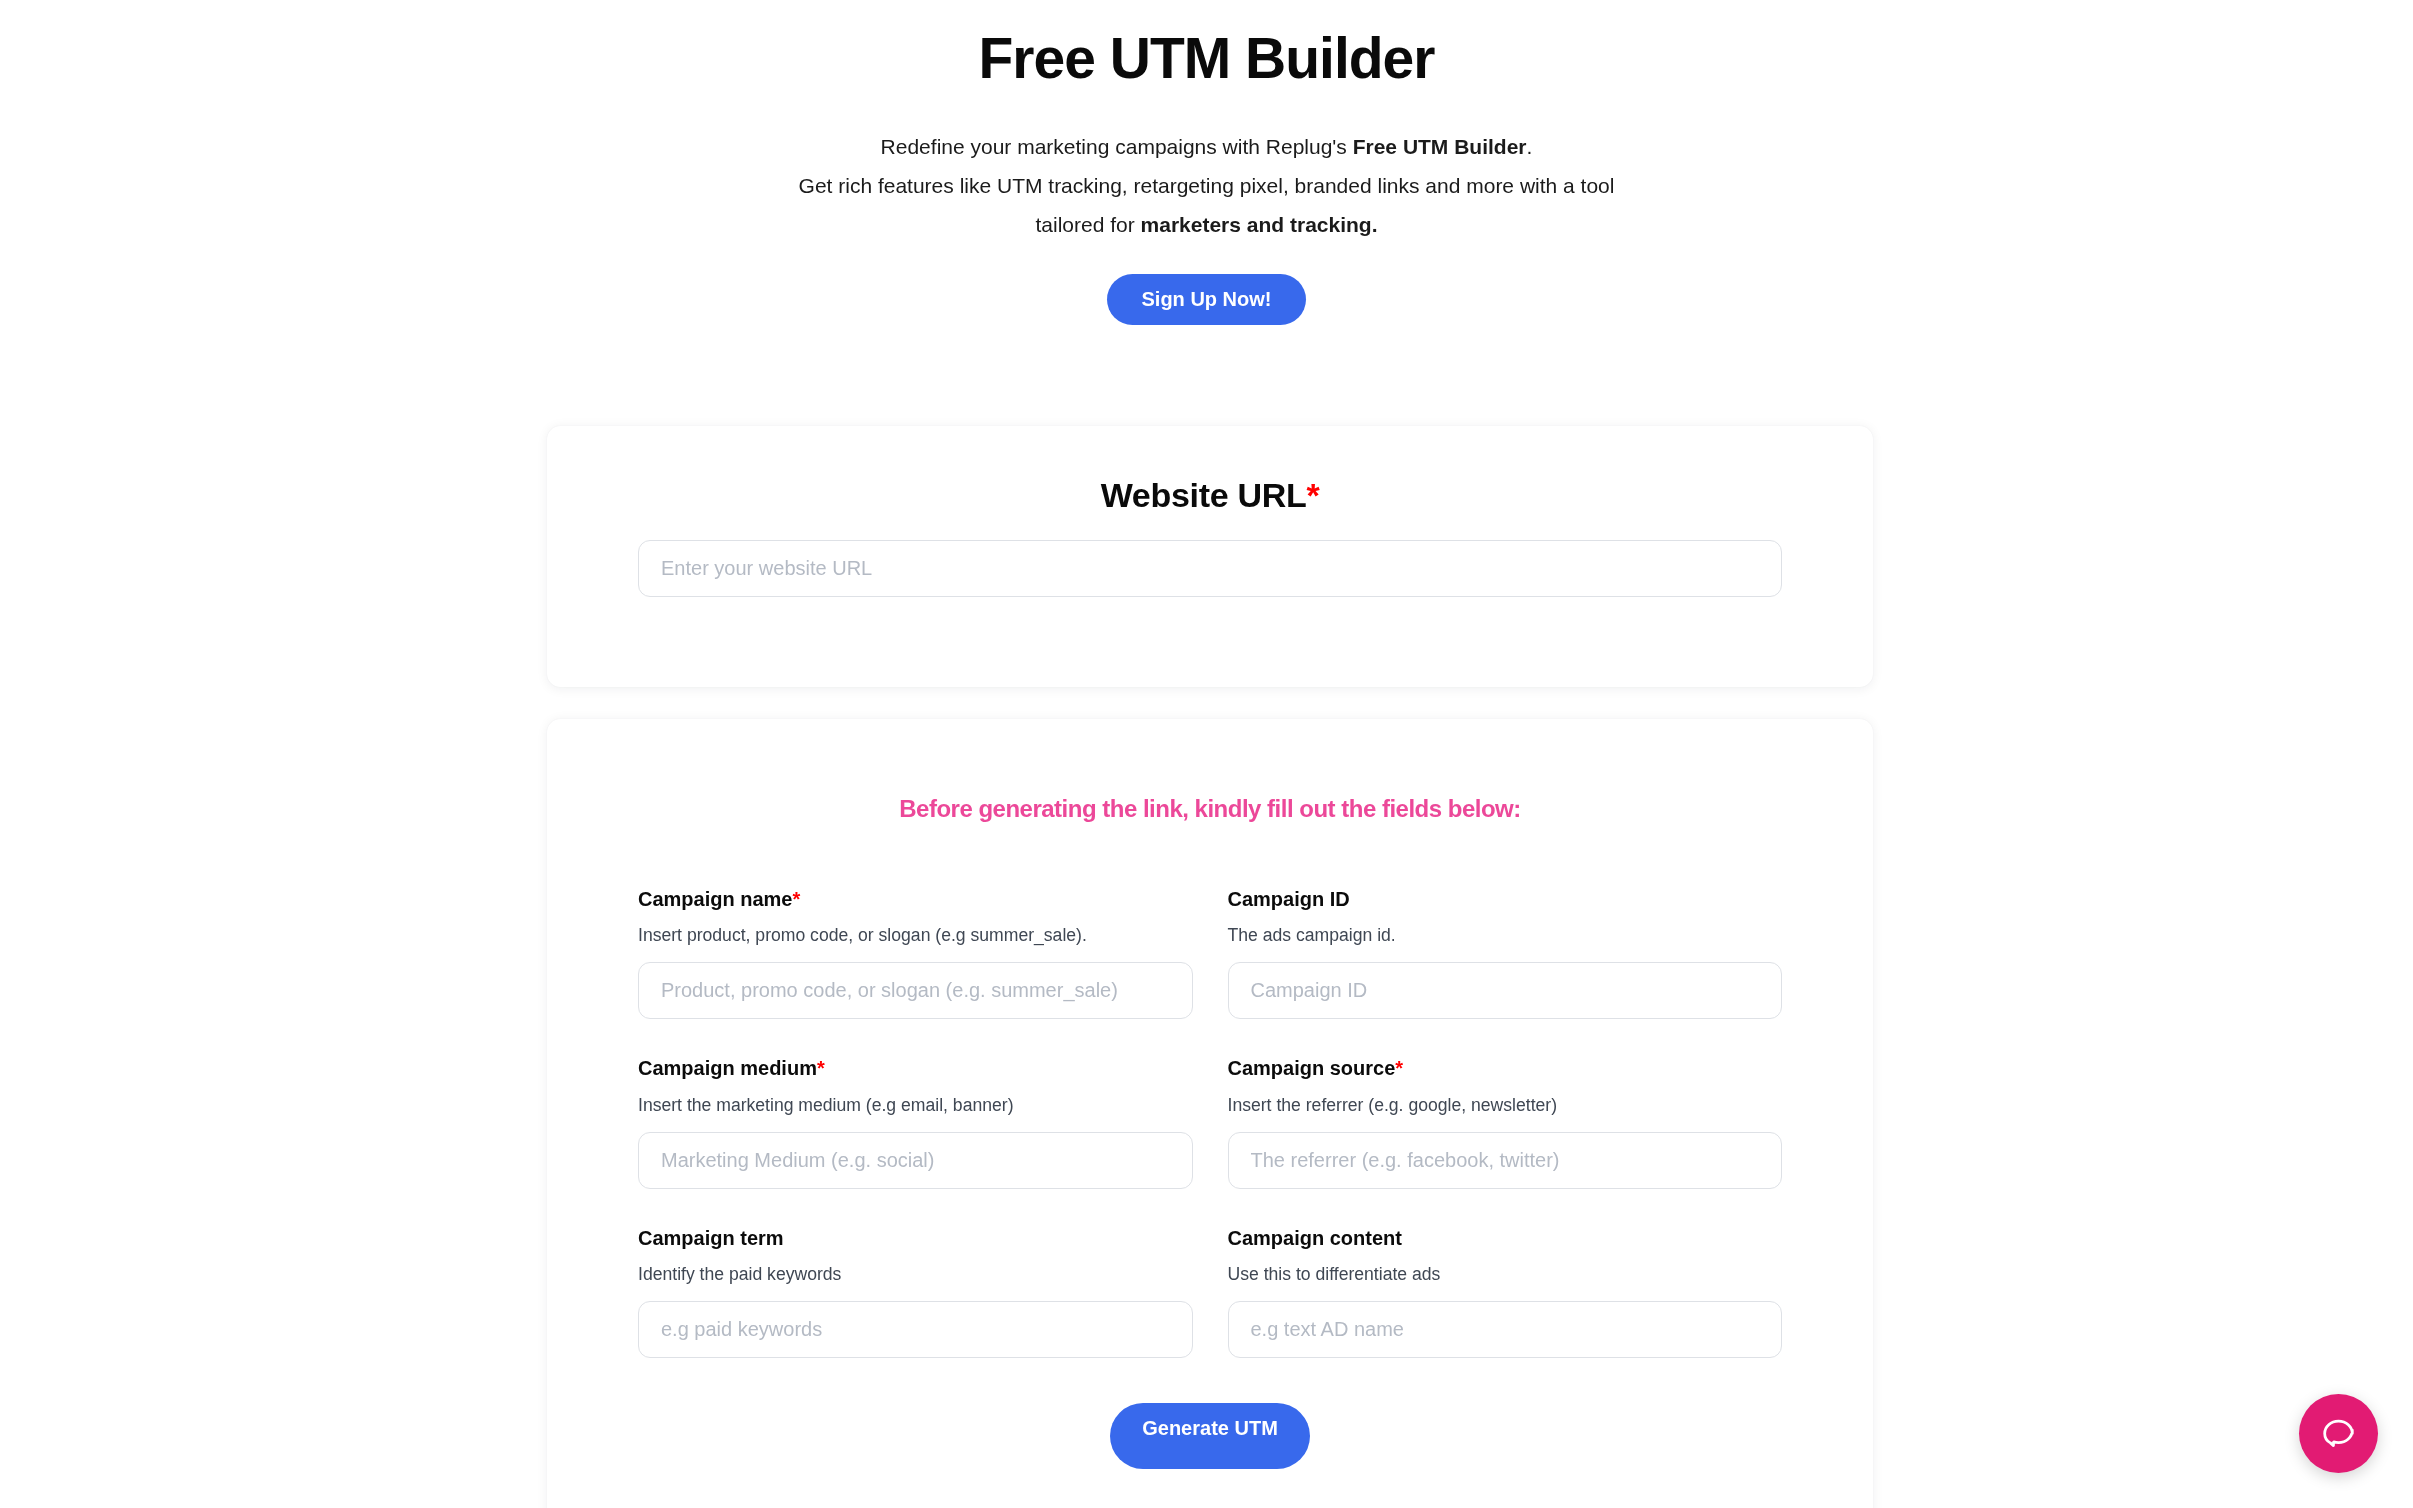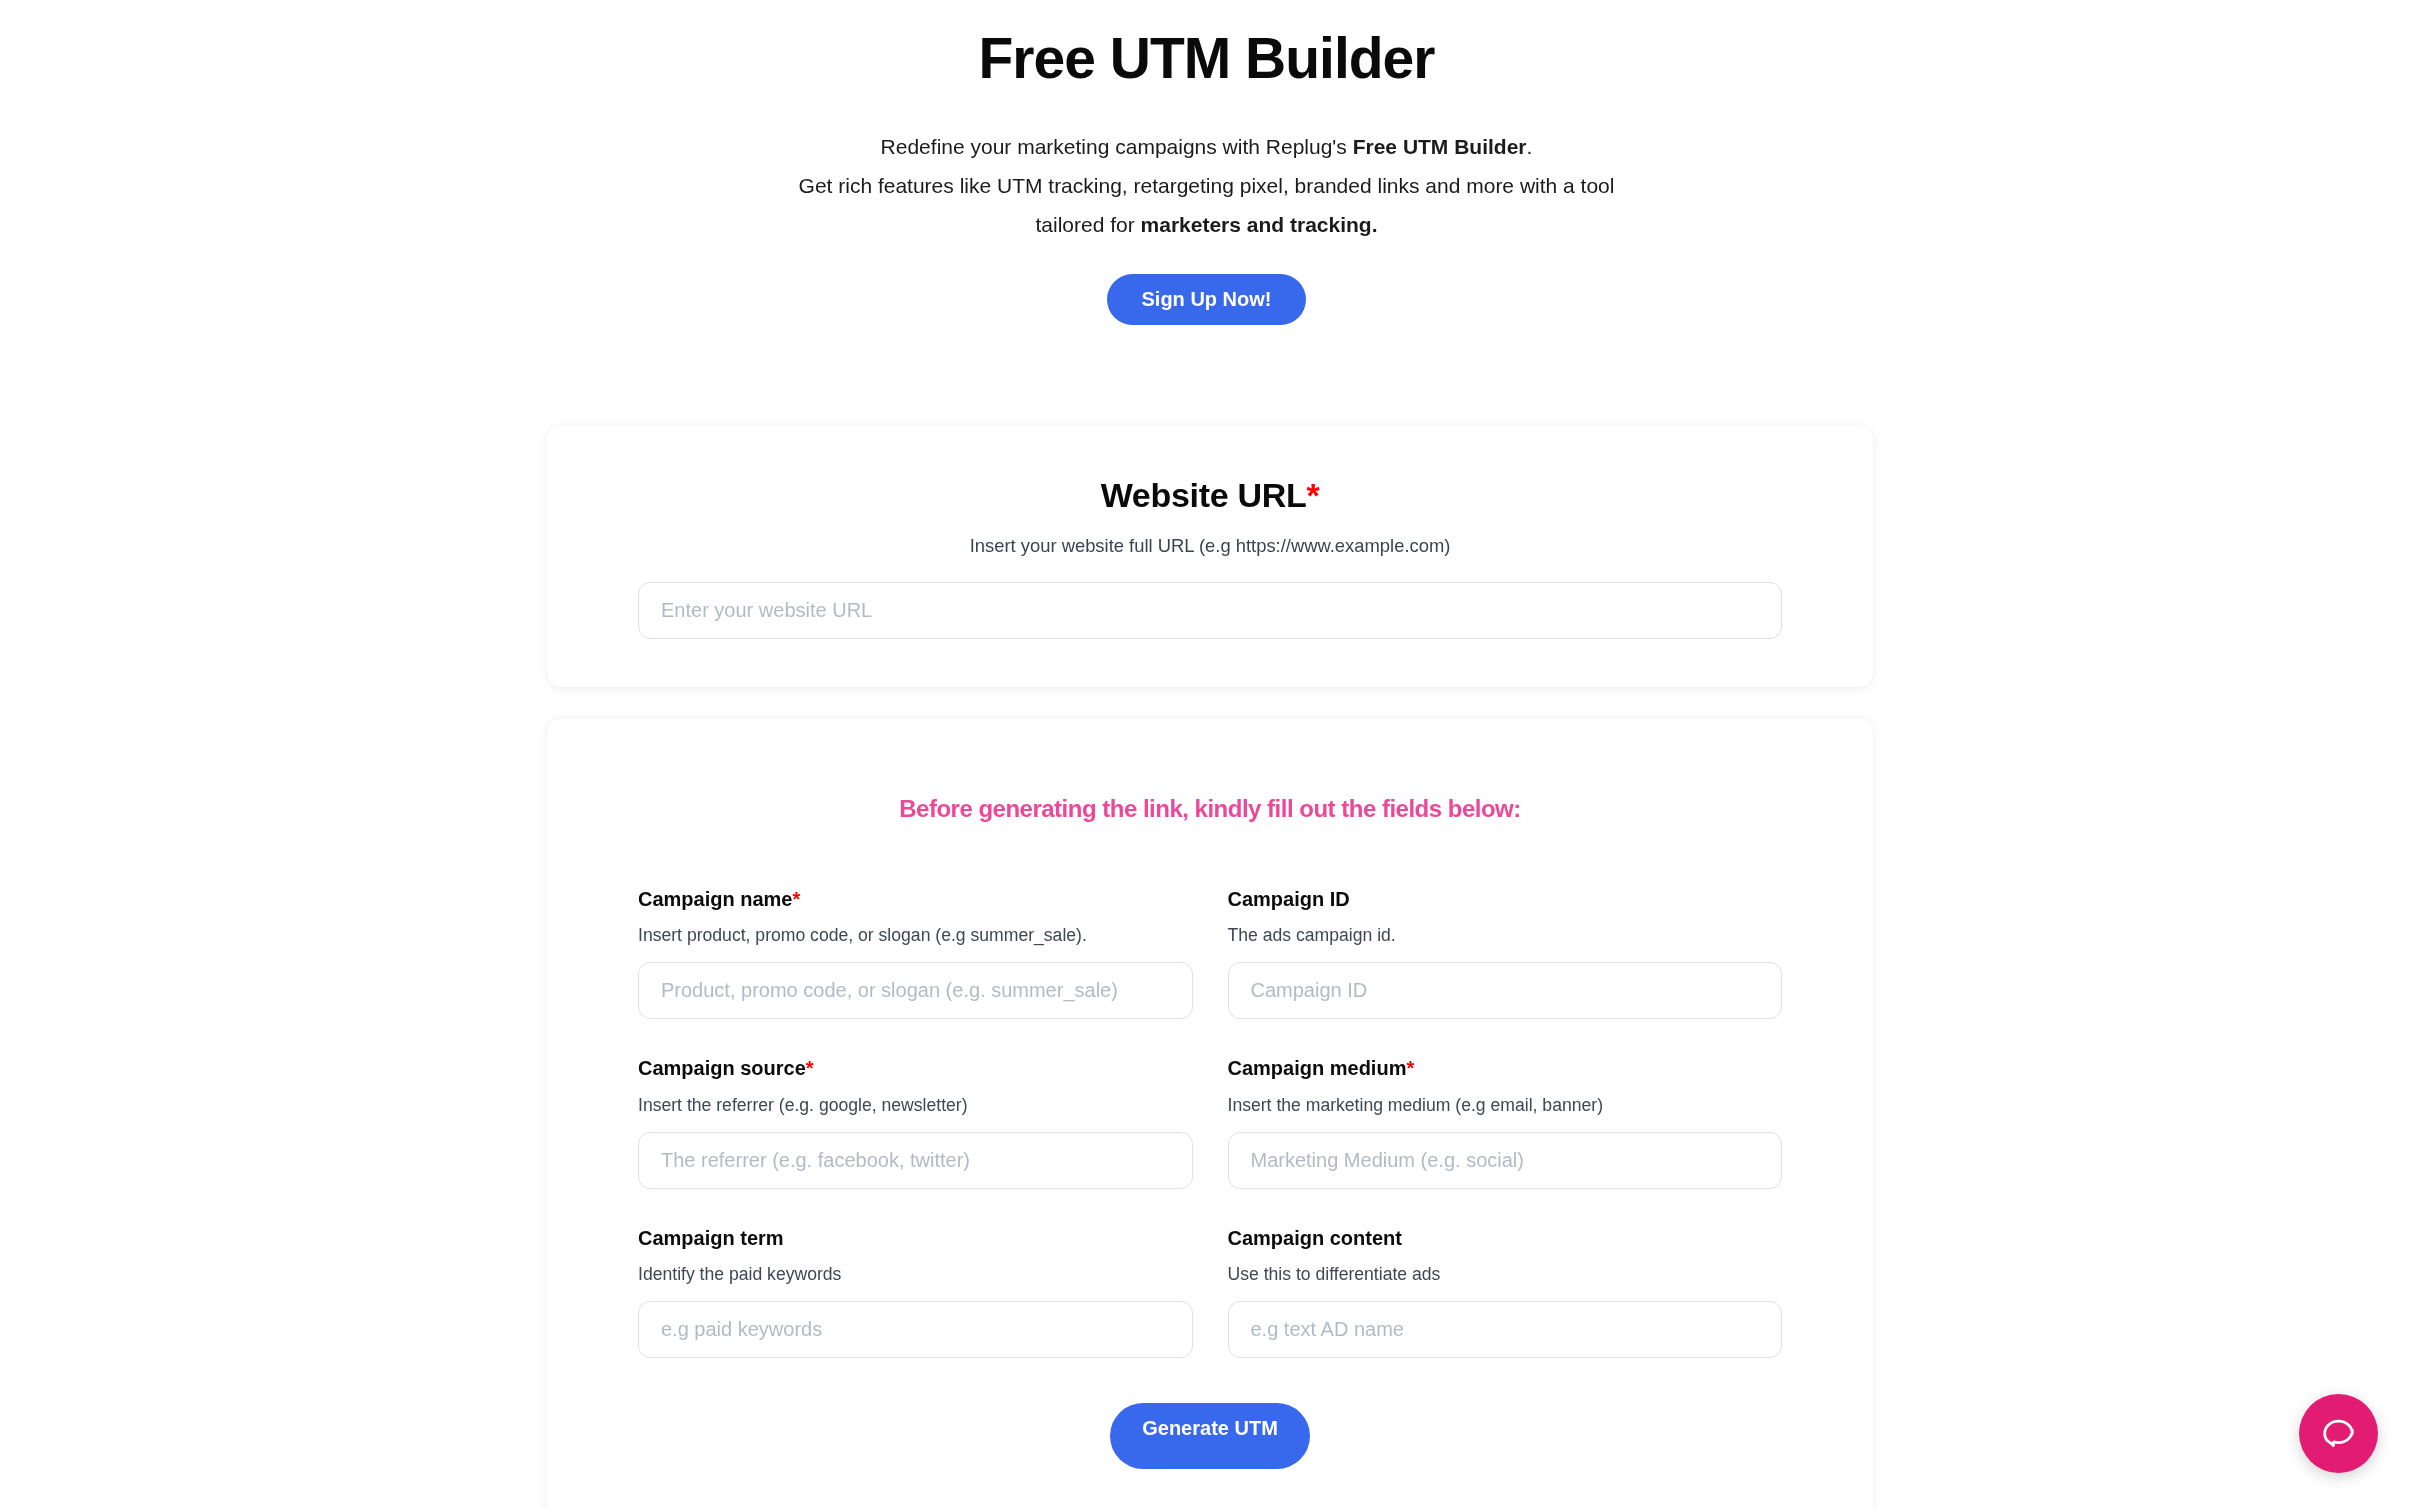--- a/index.html
+++ b/index.html
@@ -212,21 +212,20 @@
 
     <div class="signup-wrap">
       <button class="signup-btn">Sign Up Now!</button>
     </div>
   </div>
 
   <div class="card card-url">
     <h2 class="card-title">
       <span>Website URL</span><span class="req">*</span>
     </h2>
-    <p class="card-help">Insert your website full URL (e.g https://www.example.com)</p>
     <div class="url-input-wrap">
       <input class="text-input" type="text" placeholder="Enter your website URL" style="">
     </div>
   </div>
 
   <div class="card card-fields">
     <h2 class="form-title">Before generating the link, kindly fill out the fields below:</h2>
 
     <div class="form-grid">
 
@@ -245,35 +244,35 @@
           <span>Campaign ID</span><span class="req"></span>
         </p>
         <p class="field-help">The ads campaign id.</p>
         <div class="field-input-wrap">
           <input class="text-input" type="text" placeholder="Campaign ID" style="">
         </div>
       </div>
 
       <div class="field">
         <p class="field-label">
+          <span>Campaign medium</span><span class="req">*</span>
+        </p>
+        <p class="field-help">Insert the marketing medium (e.g email, banner)</p>
+        <div class="field-input-wrap">
+          <input class="text-input" type="text" placeholder="Marketing Medium (e.g. social)" style="">
+        </div>
+      </div>
+
+      <div class="field">
+        <p class="field-label">
           <span>Campaign source</span><span class="req">*</span>
         </p>
         <p class="field-help">Insert the referrer (e.g. google, newsletter)</p>
         <div class="field-input-wrap">
           <input class="text-input" type="text" placeholder="The referrer (e.g. facebook, twitter)" style="">
-        </div>
-      </div>
-
-      <div class="field">
-        <p class="field-label">
-          <span>Campaign medium</span><span class="req">*</span>
-        </p>
-        <p class="field-help">Insert the marketing medium (e.g email, banner)</p>
-        <div class="field-input-wrap">
-          <input class="text-input" type="text" placeholder="Marketing Medium (e.g. social)" style="">
         </div>
       </div>
 
       <div class="field">
         <p class="field-label">
           <span>Campaign term</span><span class="req"></span>
         </p>
         <p class="field-help">Identify the paid keywords</p>
         <div class="field-input-wrap">
           <input class="text-input" type="text" placeholder="e.g paid keywords" style="">

